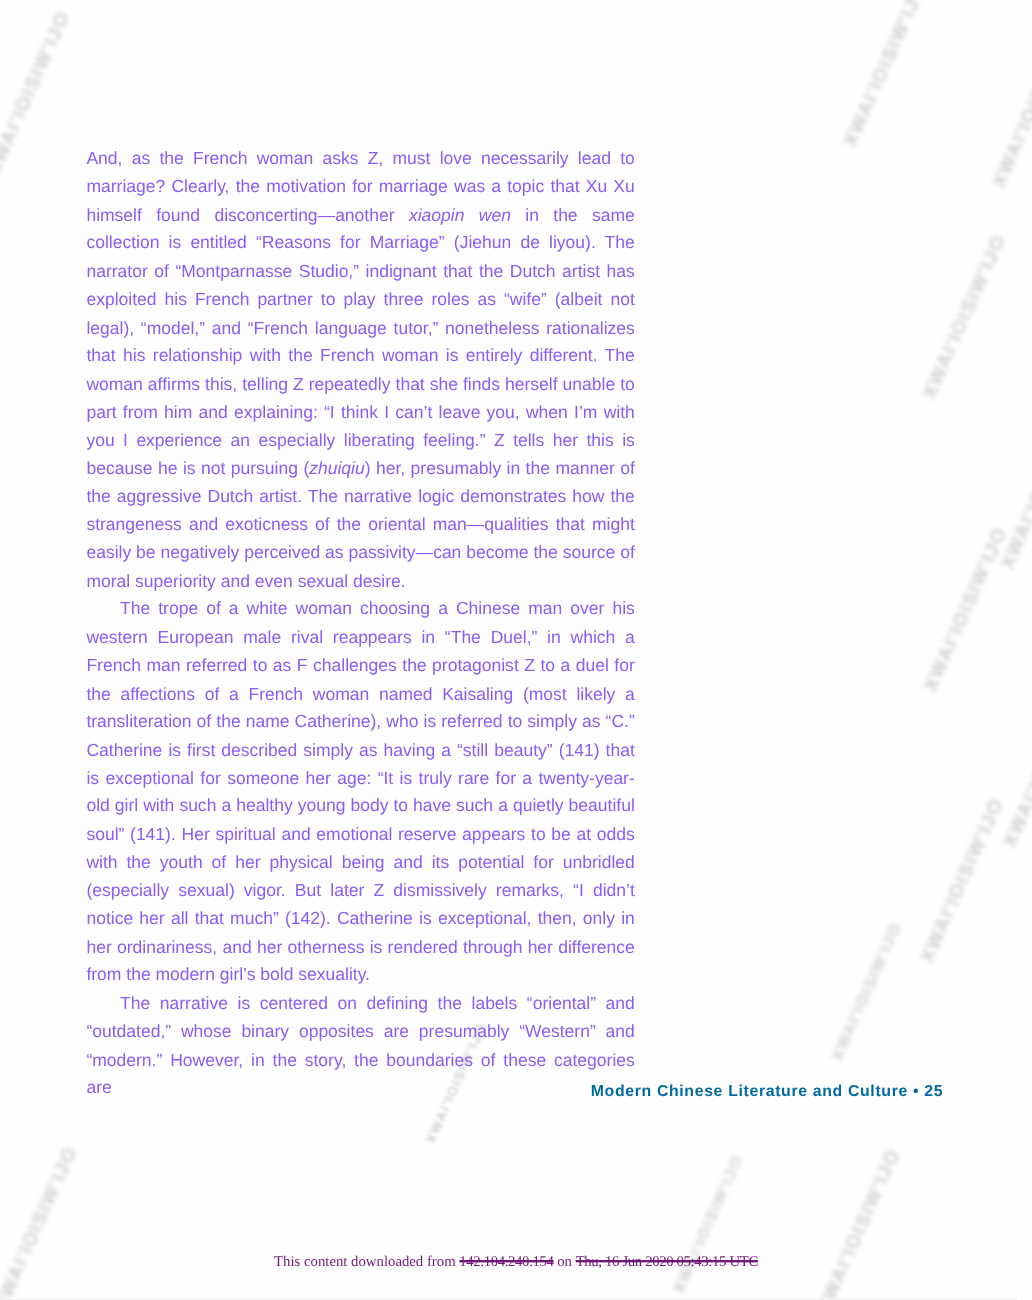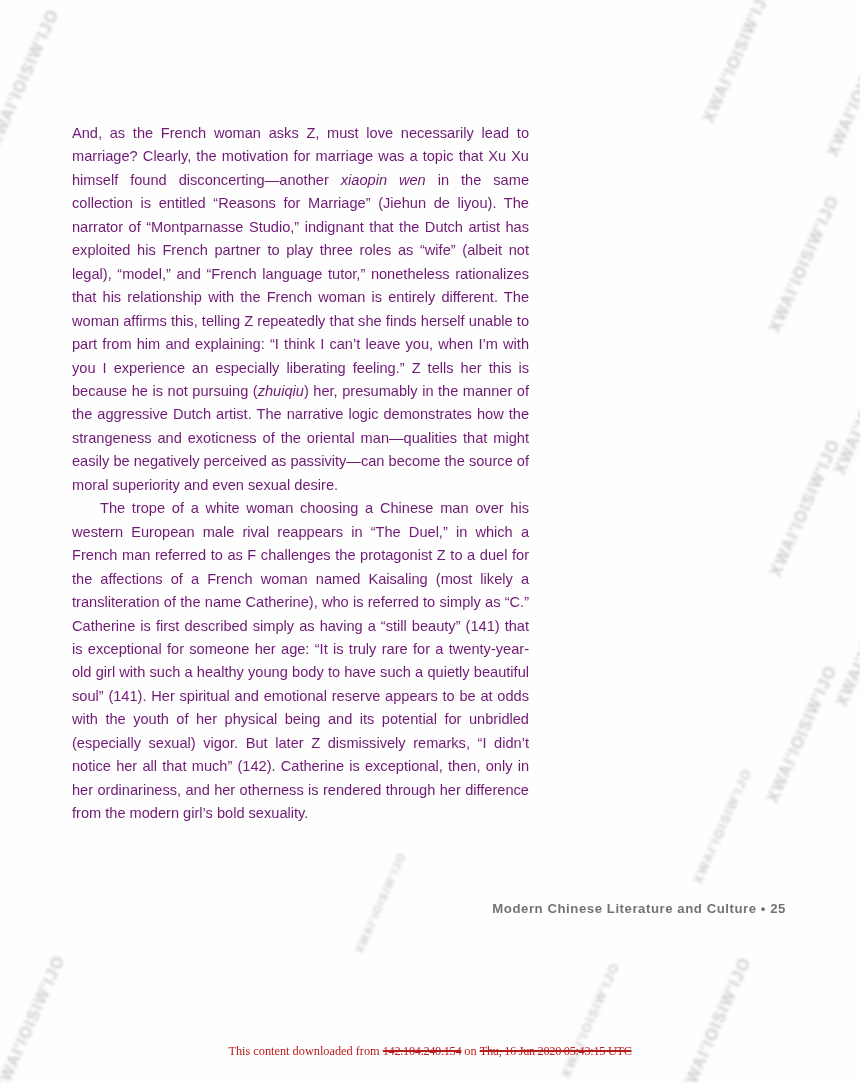--- a/index.html
+++ b/index.html
@@ -20,49 +20,49 @@
 
   
   .text-block {
     position: absolute;
     left: 72px;
     top: 122px;
     width: 457px;
     font-size: 14.6px;
     line-height: 23.45px;
     text-align: justify;
-    color: #701a75;
+    color: #8b5cf6;
   }
   .para { margin: 0; }
   .para.indent { text-indent: 28px; }
   .para i { font-style: italic; }
 
   
   .running-footer {
     position: absolute;
     top: 901px;
     right: 74px;
     font-size: 13.2px;
     font-weight: bold;
     letter-spacing: 0.55px;
-    color: #737373;
+    color: #0369a1;
     white-space: nowrap;
   }
 
   
   .download-notice {
     position: absolute;
     left: 0;
     width: 100%;
     top: 1043px;
     text-align: center;
     font-family: "Liberation Serif", serif;
     font-size: 12.3px;
     line-height: 16.5px;
-    color: #b91c1c;
+    color: #701a75;
   }
   .obscured {
     text-decoration: line-through;
     text-decoration-thickness: 2px;
     filter: blur(0.6px);
     letter-spacing: -0.3px;
   }
 
   
   .wm {
@@ -110,20 +110,21 @@
     <span class="wm wm-9">XWAI'IOISIW'IJO</span>
     <span class="wm wm-10">XWAI'IOISIW'IJO</span>
     <span class="wm wm-11">XWAI'IOISIW'IJO</span>
     <span class="wm wm-12">XWAI'IOISIW'IJO</span>
     <span class="wm wm-13">XWAI'IOISIW'IJO</span>
   </div>
 
   <main class="text-block">
     <p class="para">And, as the French woman asks Z, must love necessarily lead to marriage? Clearly, the motivation for marriage was a topic that Xu Xu himself found disconcerting—another <i>xiaopin wen</i> in the same collection is entitled “Reasons for Marriage” (Jiehun de liyou). The narrator of “Montparnasse Studio,” indignant that the Dutch artist has exploited his French partner to play three roles as “wife” (albeit not legal), “model,” and “French language tutor,” nonetheless rationalizes that his relationship with the French woman is entirely different. The woman affirms this, telling Z repeatedly that she finds herself unable to part from him and explaining: “I think I can’t leave you, when I’m with you I experience an especially liberating feeling.” Z tells her this is because he is not pursuing (<i>zhuiqiu</i>) her, presumably in the manner of the aggressive Dutch artist. The narrative logic demonstrates how the strangeness and exoticness of the oriental man—qualities that might easily be negatively perceived as passivity—can become the source of moral superiority and even sexual desire.</p>
     <p class="para indent">The trope of a white woman choosing a Chinese man over his western European male rival reappears in “The Duel,” in which a French man referred to as F challenges the protagonist Z to a duel for the affections of a French woman named Kaisaling (most likely a transliteration of the name Catherine), who is referred to simply as “C.” Catherine is first described simply as having a “still beauty” (141) that is exceptional for someone her age: “It is truly rare for a twenty-year-old girl with such a healthy young body to have such a quietly beautiful soul” (141). Her spiritual and emotional reserve appears to be at odds with the youth of her physical being and its potential for unbridled (especially sexual) vigor. But later Z dismissively remarks, “I didn’t notice her all that much” (142). Catherine is exceptional, then, only in her ordinariness, and her otherness is rendered through her difference from the modern girl’s bold sexuality.</p>
+    <p class="para indent">The narrative is centered on defining the labels “oriental” and “outdated,” whose binary opposites are presumably “Western” and “modern.” However, in the story, the boundaries of these categories are</p>
   </main>
 
   <div class="running-footer">Modern Chinese Literature and Culture • 25</div>
 
   <div class="download-notice">
     <div class="notice-line">
       <span>This content downloaded from</span>
       <span class="obscured">142.104.240.154</span>
       <span>on</span>
       <span class="obscured">Thu, 16 Jun 2020 05:43:15 UTC</span>

